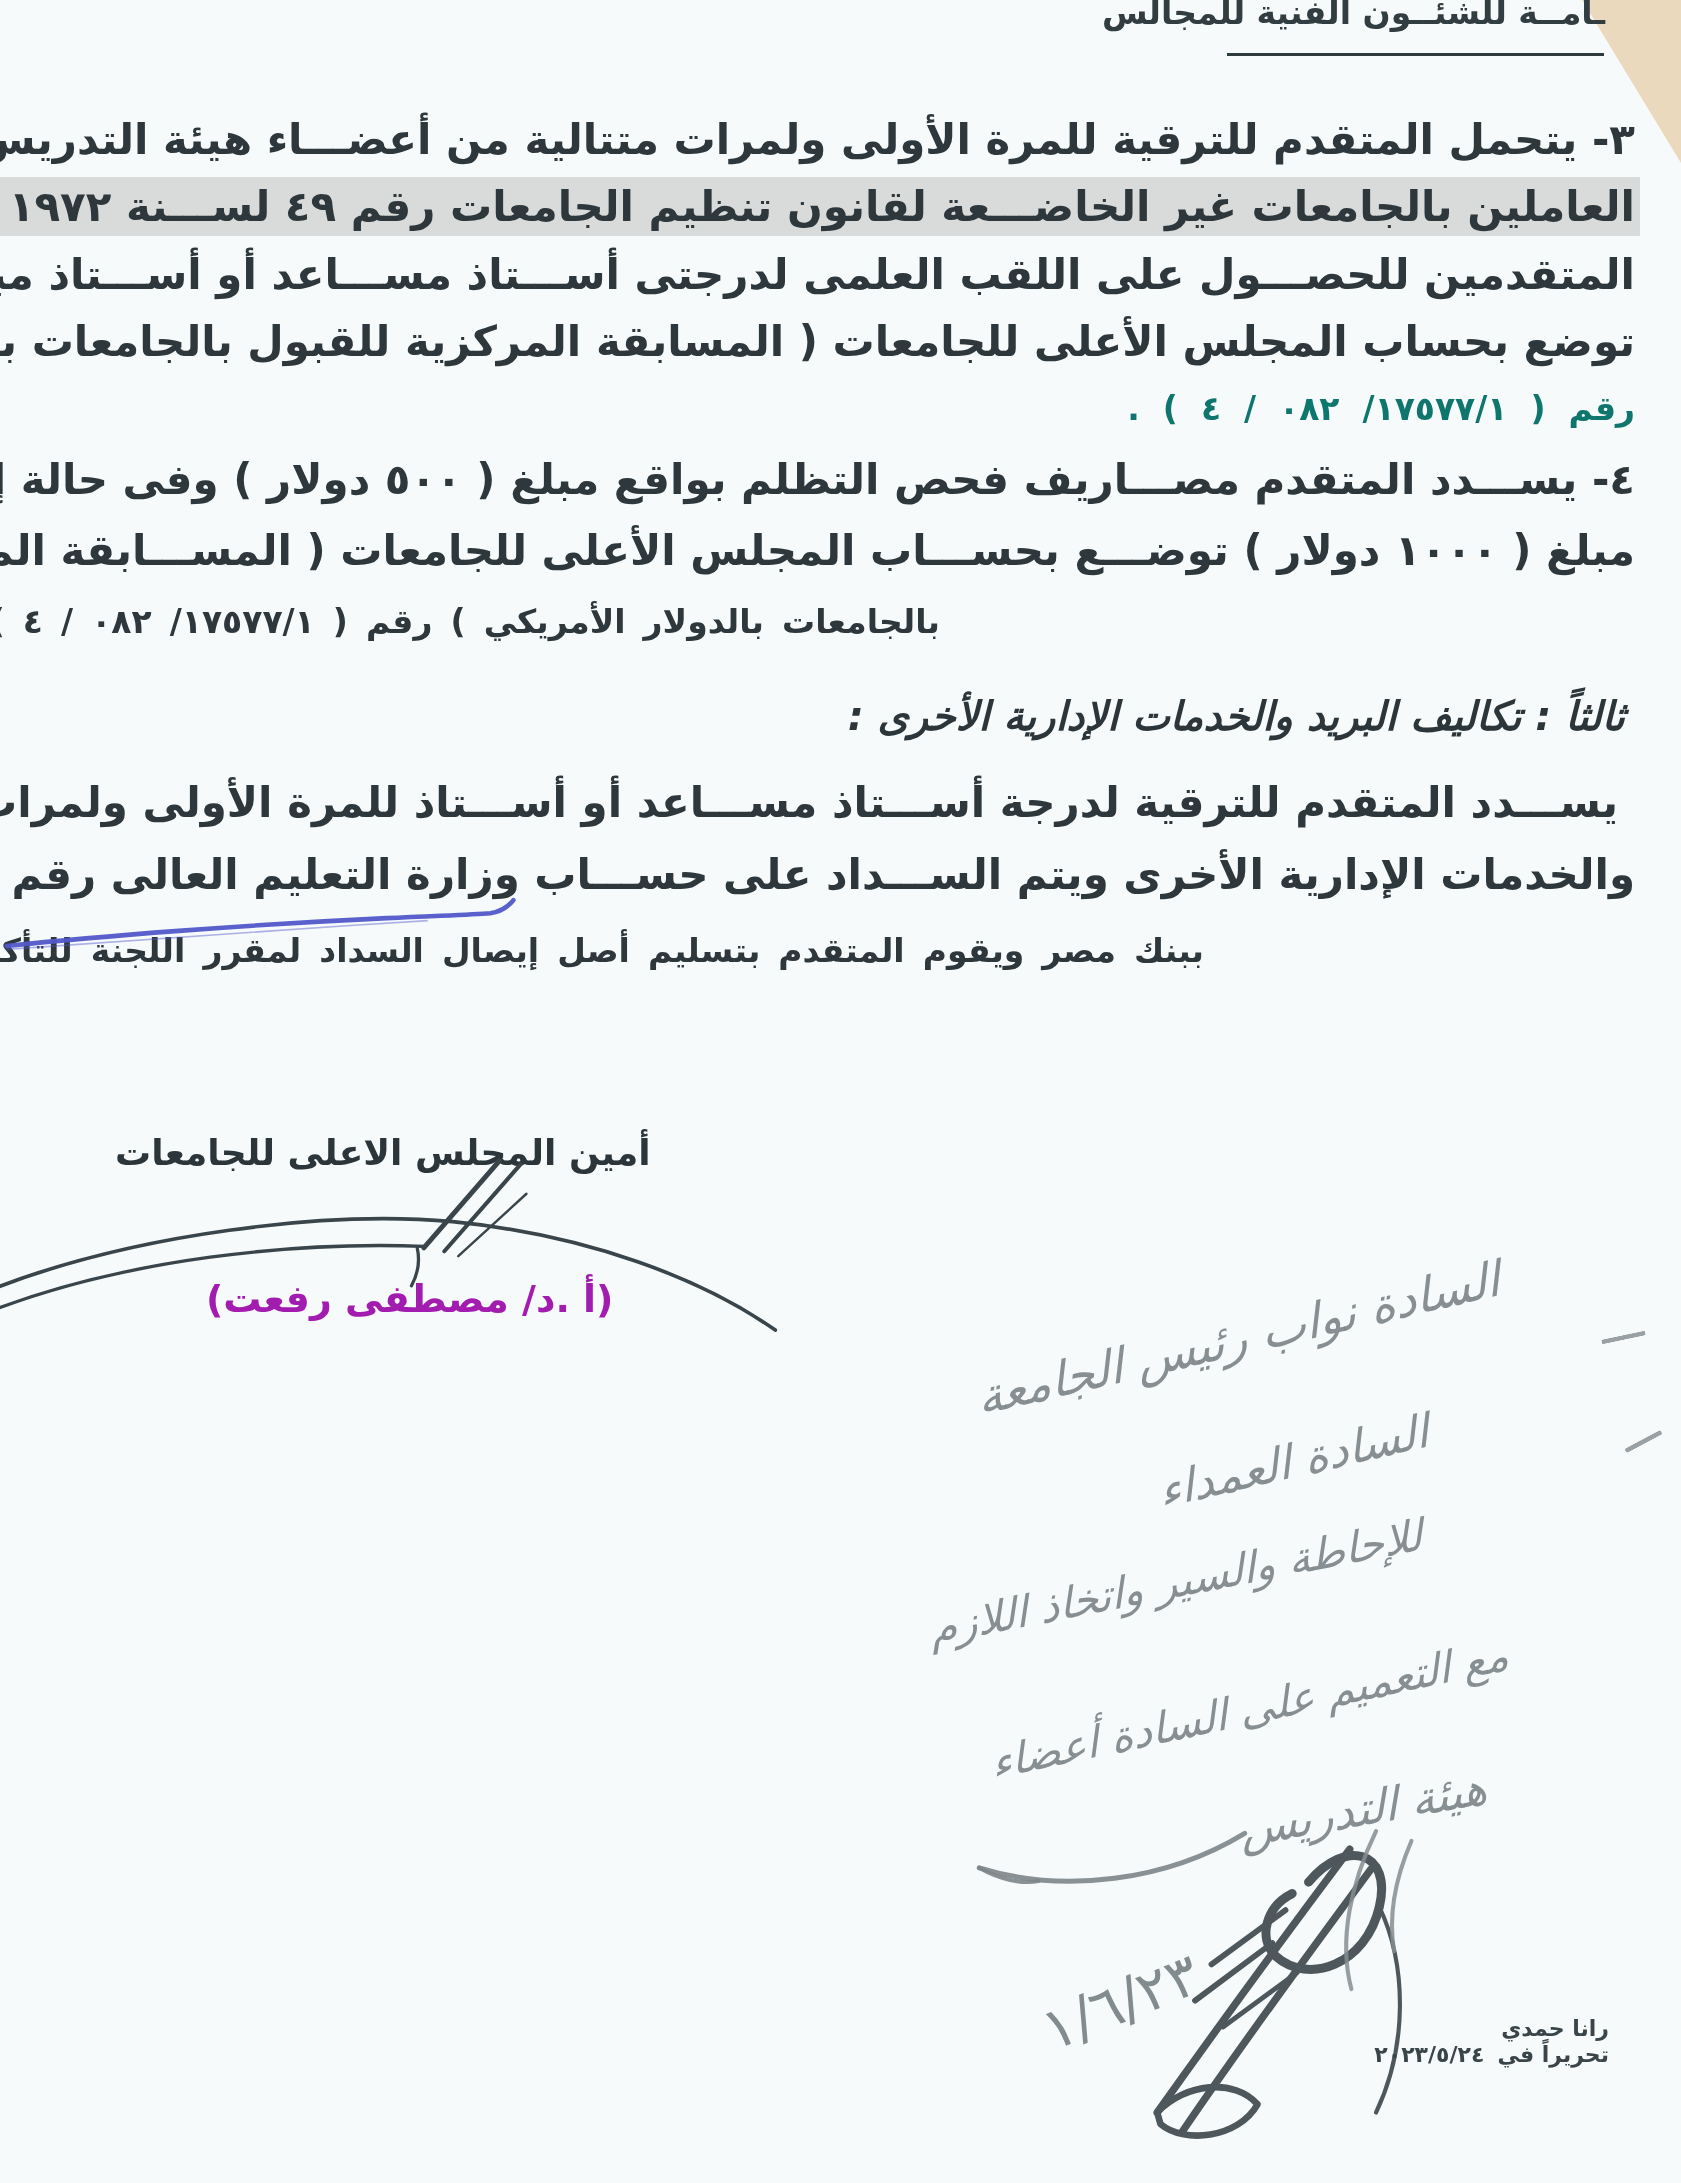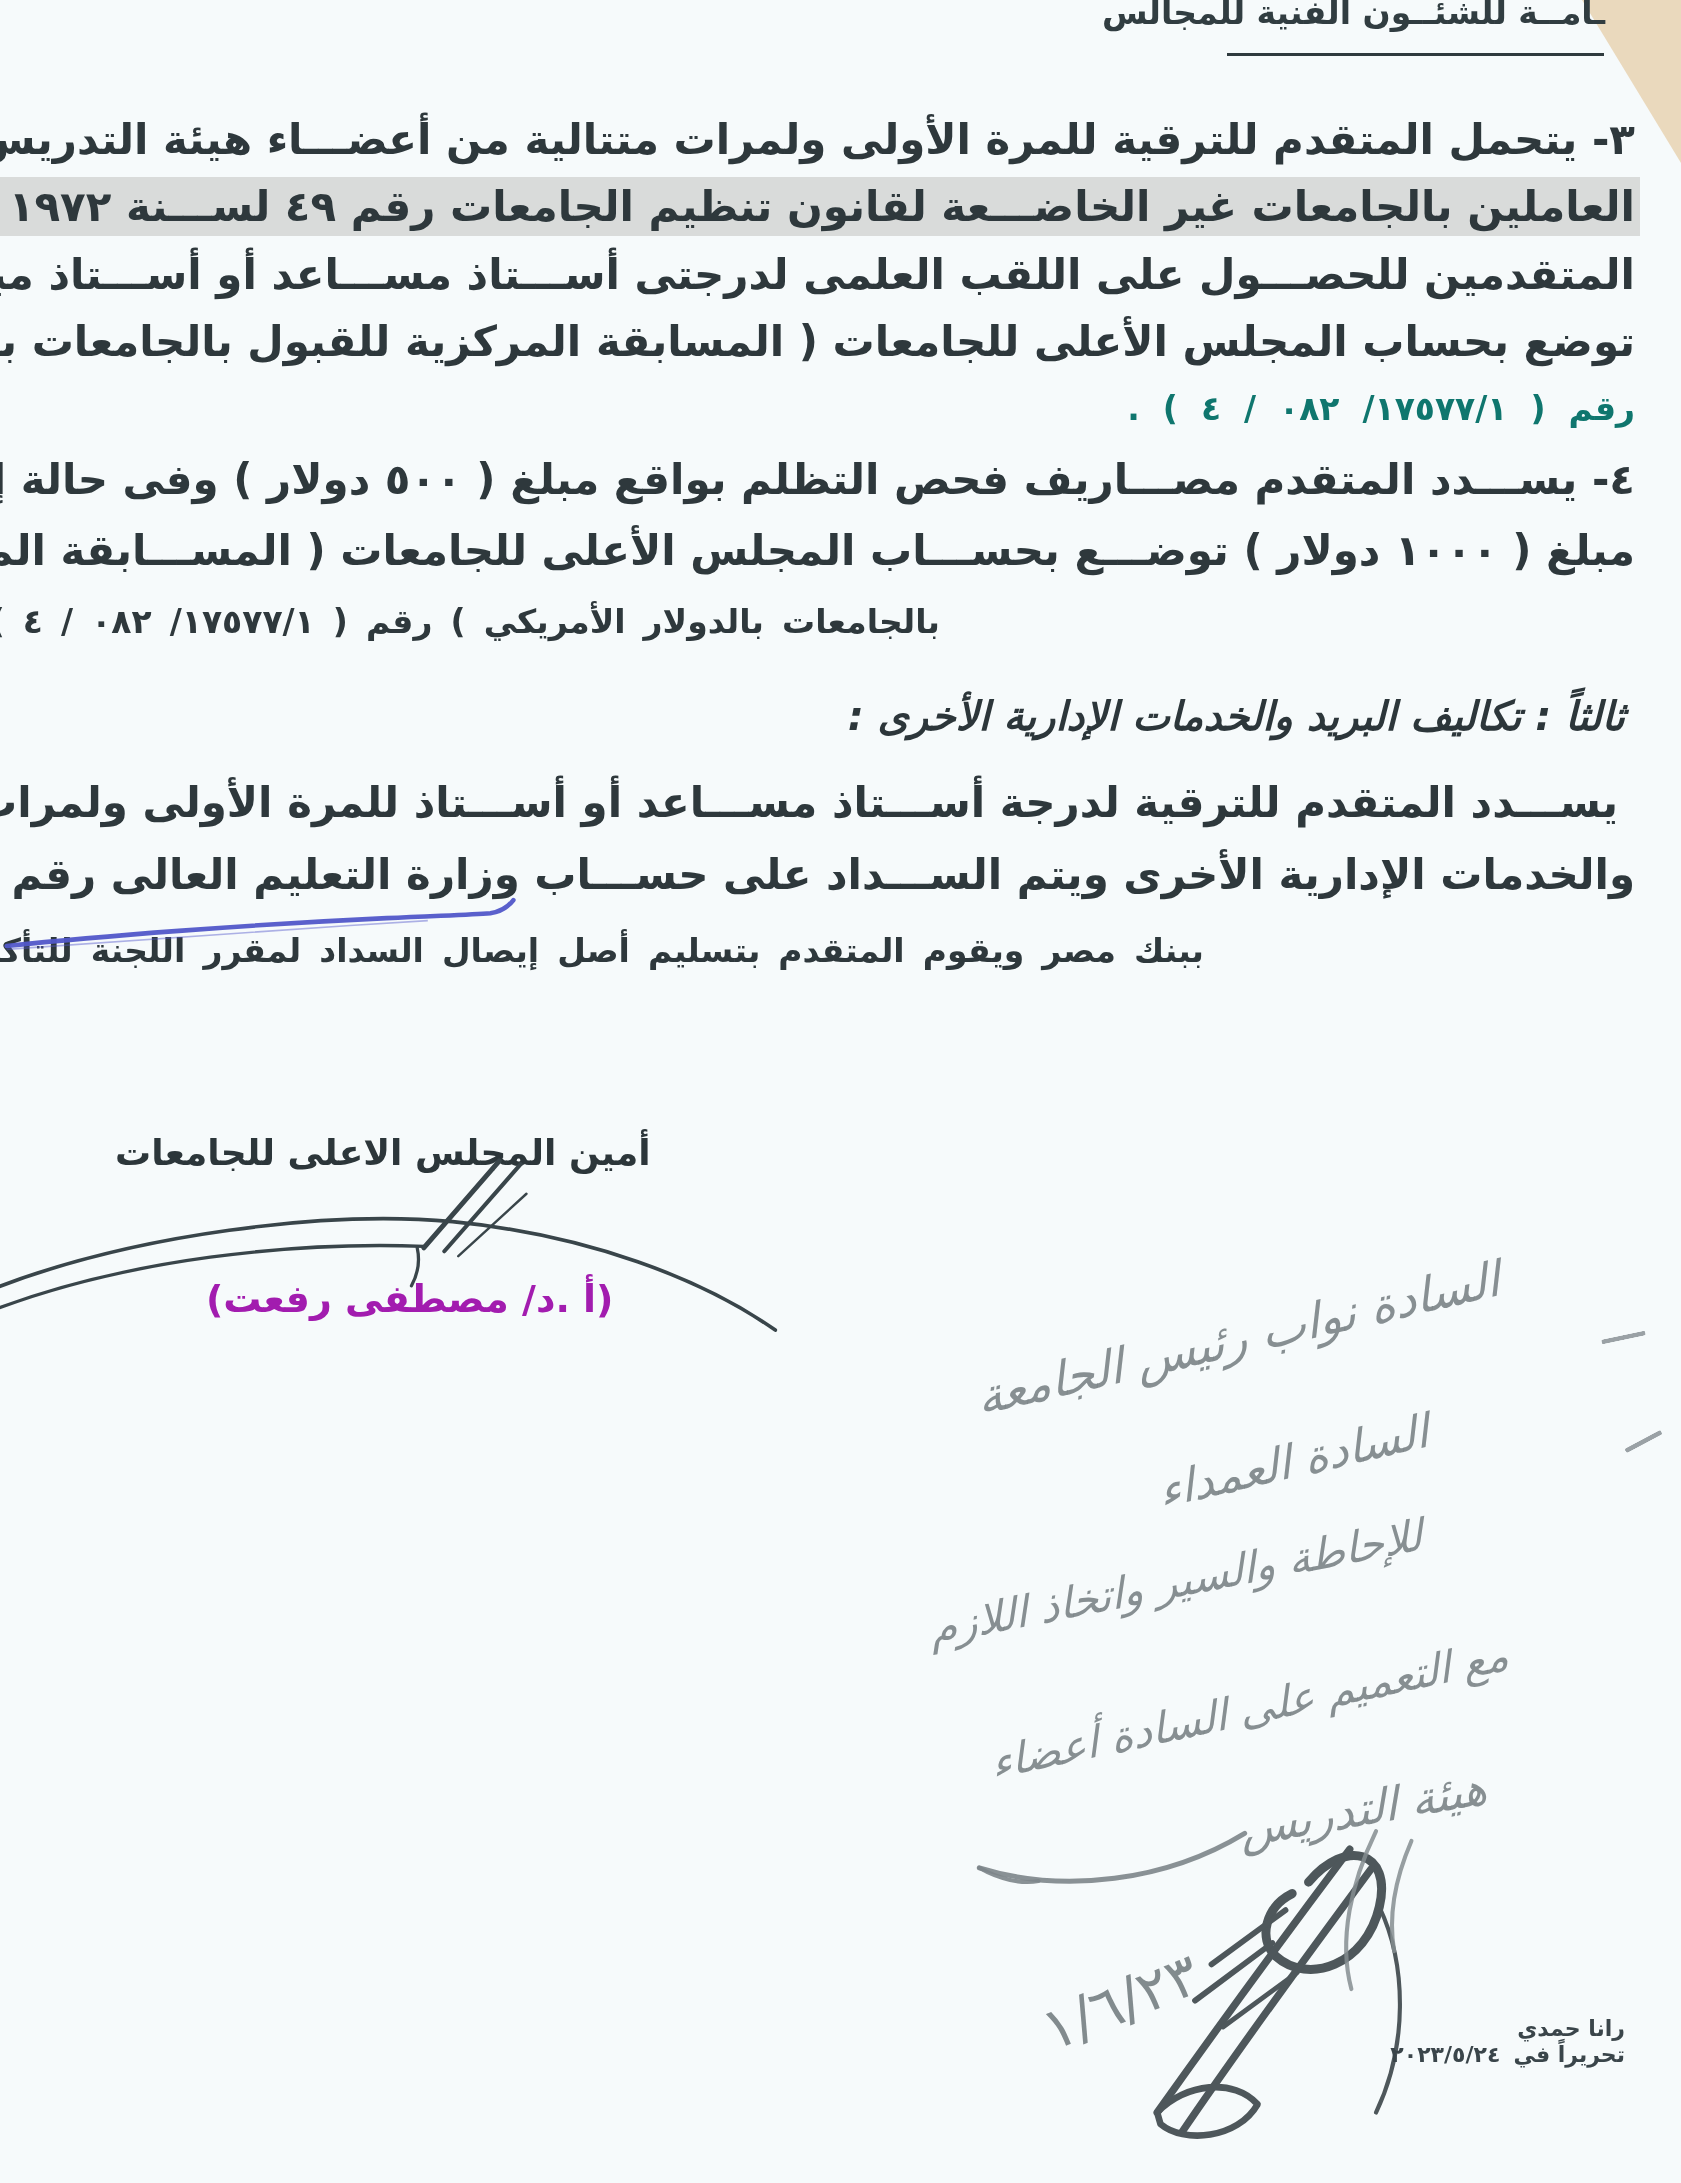--- a/index.html
+++ b/index.html
@@ -76,21 +76,21 @@
   .hw5{left:1239px;top:1782px;font-size:46px;transform:rotate(-10deg) skewX(-6deg);}
   .hw-date{
     position:absolute;left:1039px;top:1968px;font-size:58px;
     color:rgba(118,126,130,.9);transform:rotate(-22deg);direction:rtl;white-space:nowrap;
   }
   .margin-dash{position:absolute;height:0;border-top:5px solid #9aa1a5;border-radius:2.5px;}
   .dash-a{left:1601px;top:1335px;width:45px;transform:rotate(-12deg);}
   .dash-b{left:1623px;top:1439px;width:41px;transform:rotate(-28deg);}
   
   .clerk-block{
-    position:absolute;right:56px;top:2016px;width:280px;
+    position:absolute;right:72px;top:2016px;width:280px;
     direction:rtl;text-align:right;font-size:22px;font-weight:bold;
     line-height:26px;color:#3a454a;
   }
   .clerk-block .date{margin-inline-start:13px;}
 </style>
 </head>
 <body>
 
 <div class="page">
 

